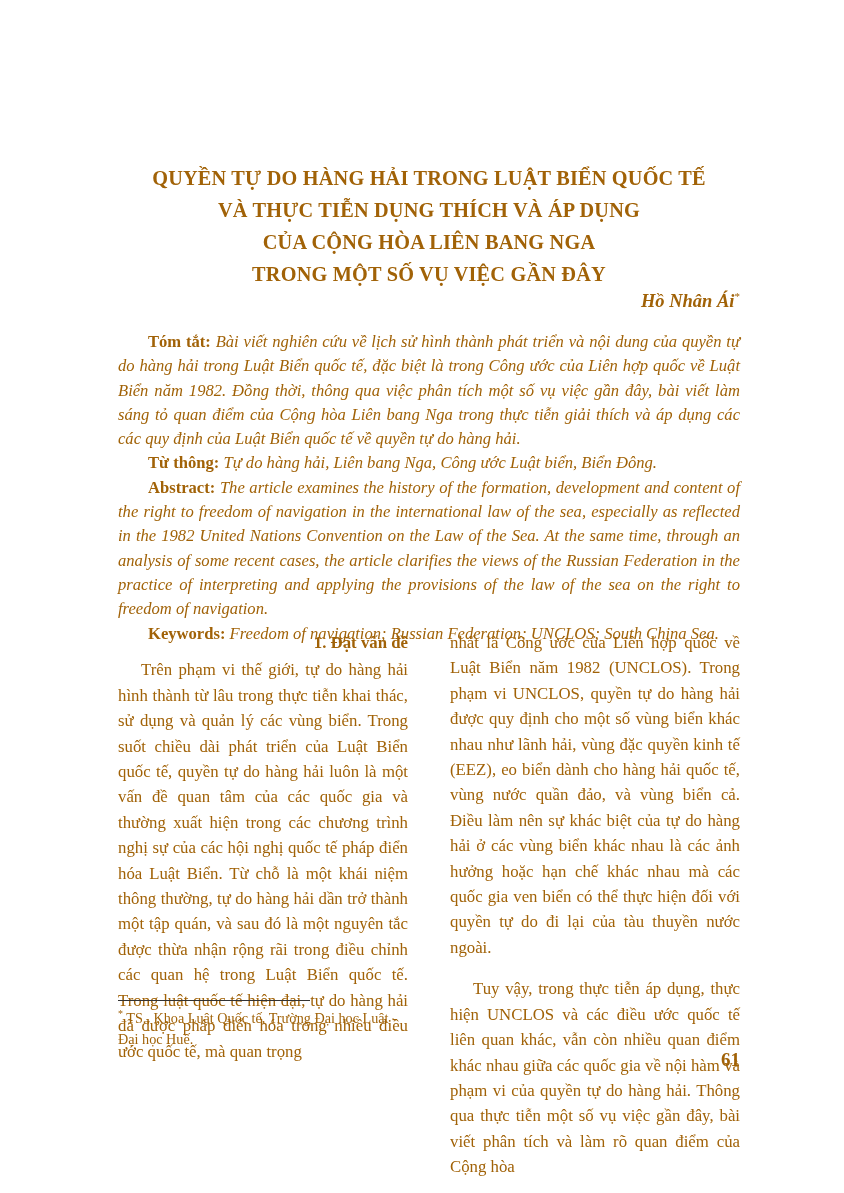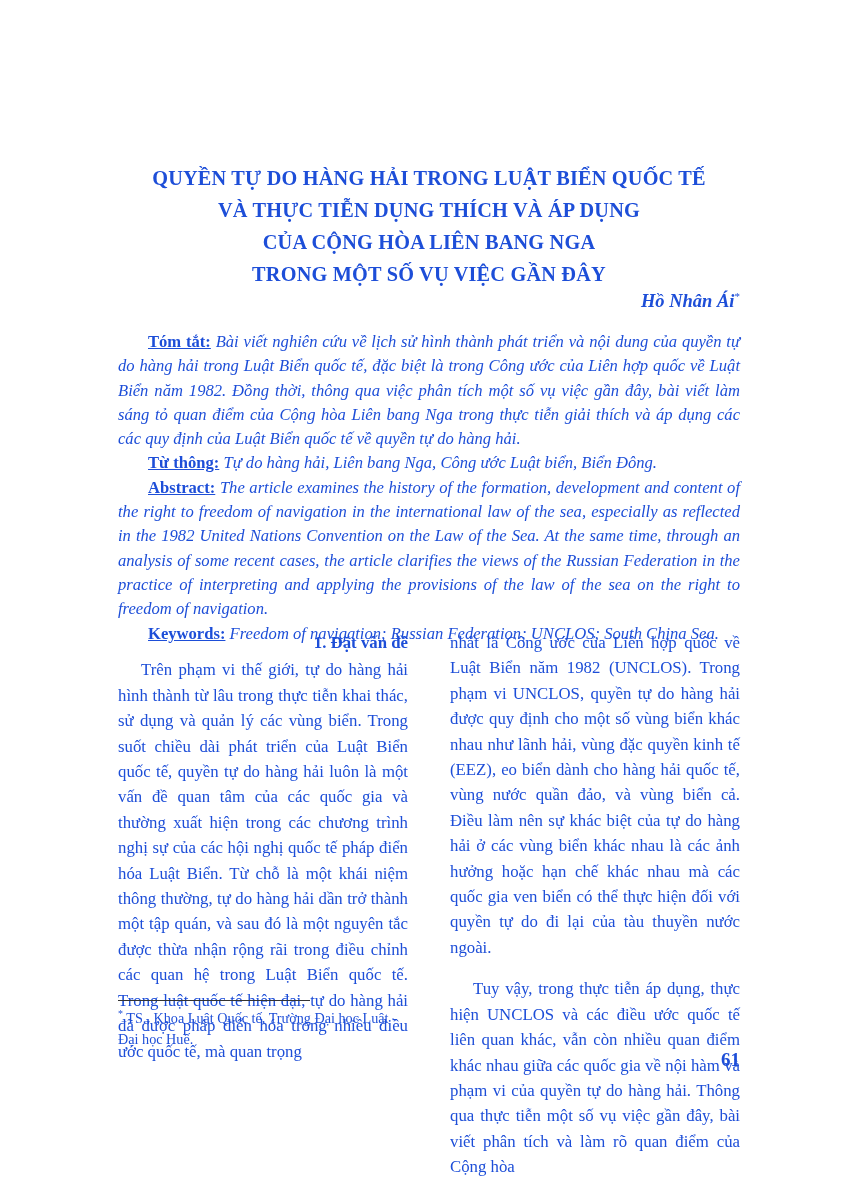--- a/index.html
+++ b/index.html
@@ -8,21 +8,21 @@
     background: #ffffff;
   }
   .page {
     position: relative;
     width: 844px;
     height: 1193px;
     background: #ffffff;
     margin: 0 auto;
     overflow: hidden;
     font-family: "Liberation Serif", "DejaVu Serif", serif;
-    color: #1d4ed8;
+    color: #a16207;
     box-sizing: border-box;
   }
   .content {
     position: absolute;
     left: 118px;
     top: 0;
     width: 622px;
     height: 1193px;
   }
 
@@ -73,21 +73,20 @@
   }
   .abs-para {
     margin: 0;
     text-indent: 30px;
     font-style: italic;
   }
   .abs-para + .abs-para { margin-top: 0; }
   .abs-label {
     font-weight: bold;
     font-style: normal;
-    text-decoration: underline;
   }
 
   
   .col {
     position: absolute;
     top: 630px;
     width: 290px;
     font-size: 16.8px;
     line-height: 25.4px;
     text-align: justify;

